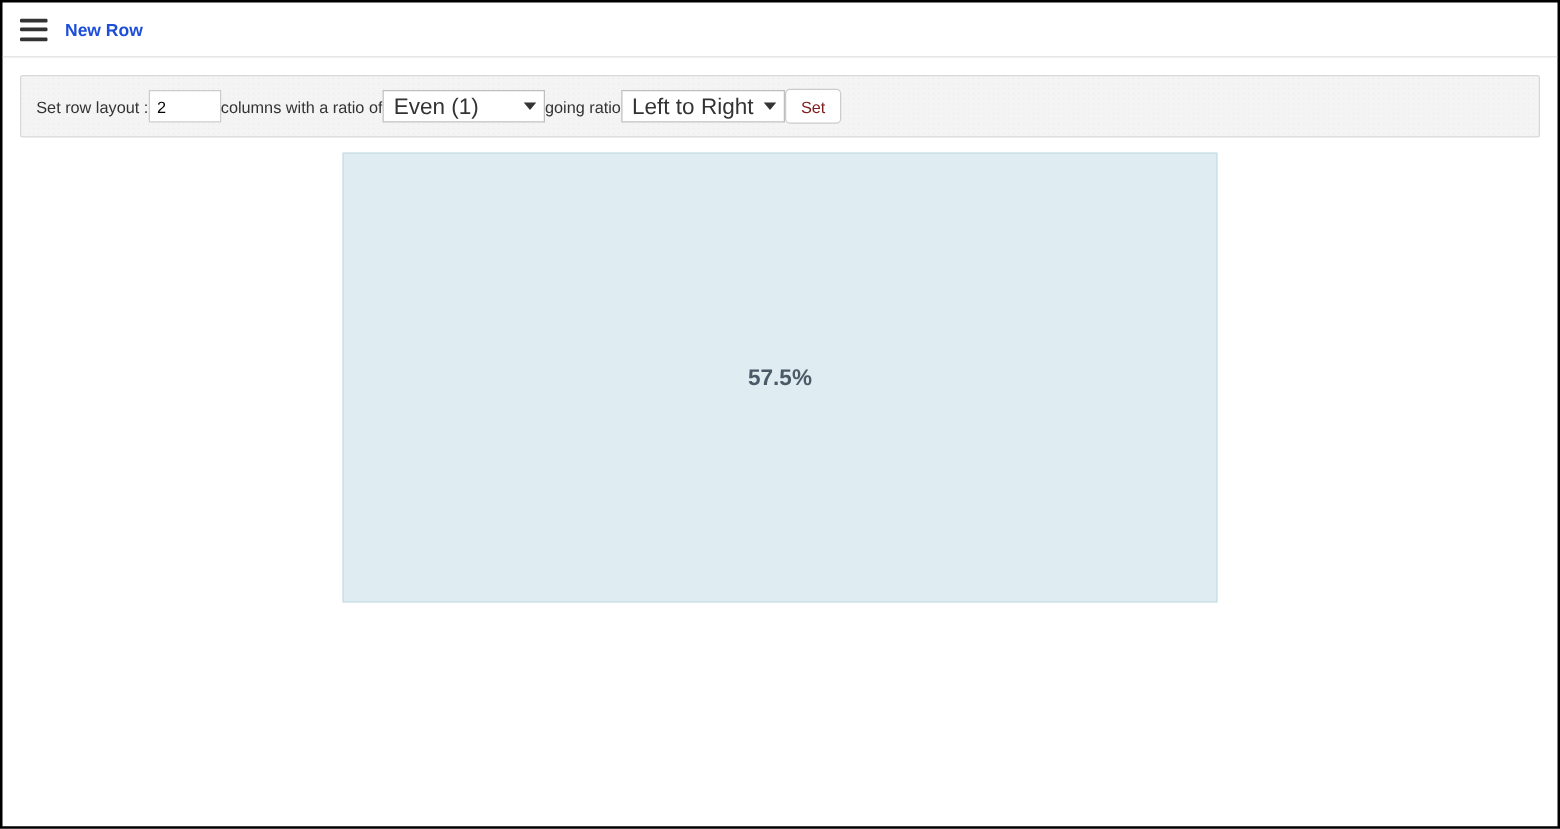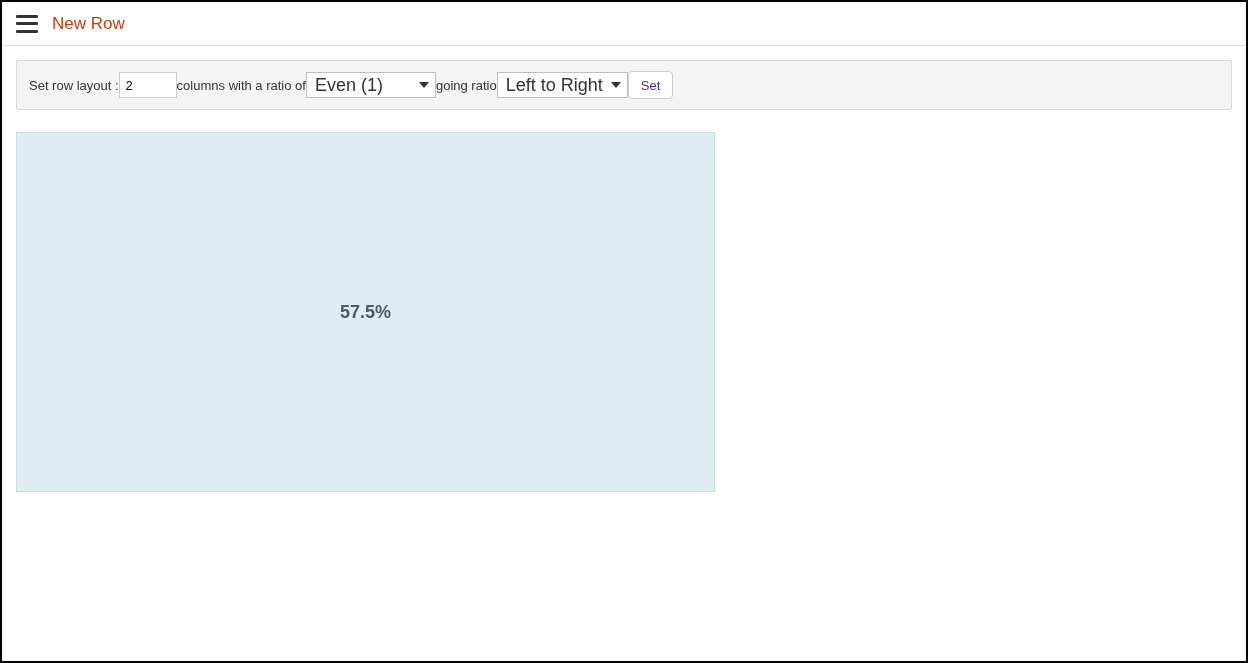--- a/index.html
+++ b/index.html
@@ -27,23 +27,23 @@
       justify-content: space-between;
       cursor: pointer;
     }
     .menu-icon span {
       display: block;
       height: 3px;
       background: #333;
       border-radius: 1px;
     }
     .page-title {
-      font-size: 17px;
-      font-weight: 400;
-      color: #c2410c;
+      font-size: 14px;
+      font-weight: 700;
+      color: #1d4ed8;
     }
     .content {
       padding: 14px;
     }
     .layout-bar {
       border: 1px solid #d8d8d8;
       background-color: #f4f4f4;
       background-image: radial-gradient(#e8e8e8 0.5px, transparent 0.5px);
       background-size: 4px 4px;
       padding: 10px 12px;
@@ -88,26 +88,27 @@
       border-top: 6px solid #333;
     }
     .set-btn {
       border: 1px solid #ccc;
       background: #fff;
       border-radius: 4px;
       height: 28px;
       padding: 0 12px;
       font-size: 13px;
       cursor: pointer;
-      color: #4c1d95;
+      color: #7f1d1d;
     }
     .preview {
       display: flex;
       gap: 15px;
-      margin-top: 22px;
+      margin-top: 12px;
+      justify-content: center;
     }
     .col {
       background: #dfecf1;
       border: 1px solid #c9dde5;
       height: 360px;
       display: flex;
       align-items: center;
       justify-content: center;
       color: #4a5a66;
       font-size: 18px;

